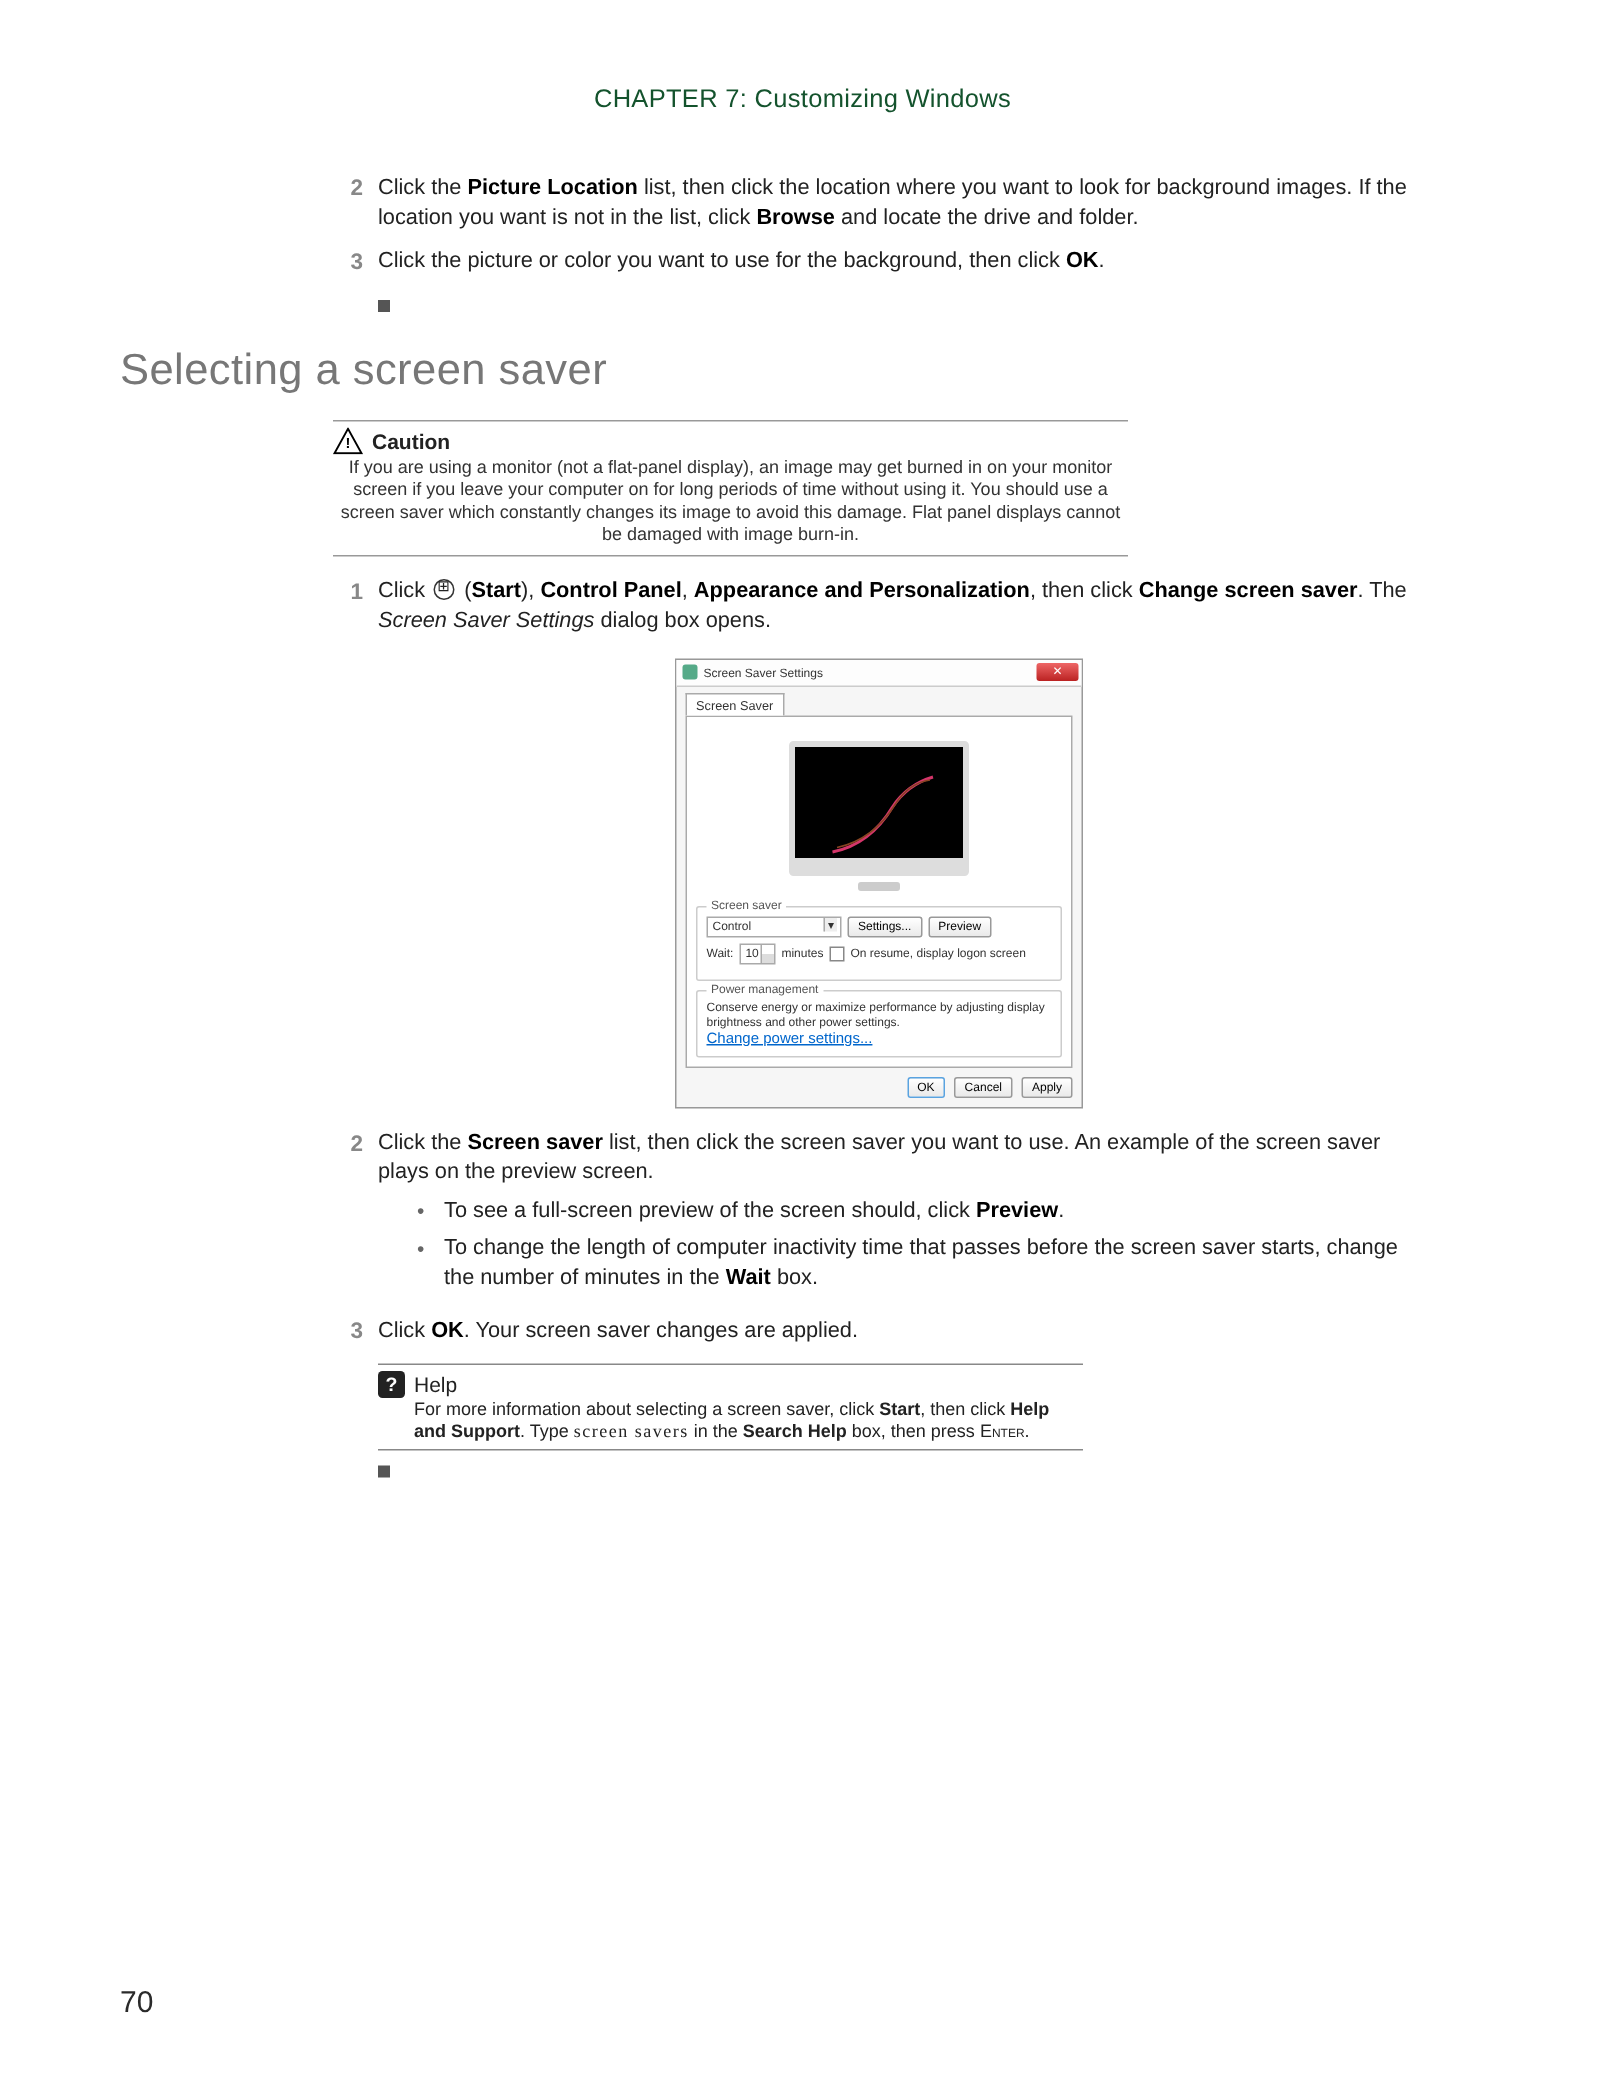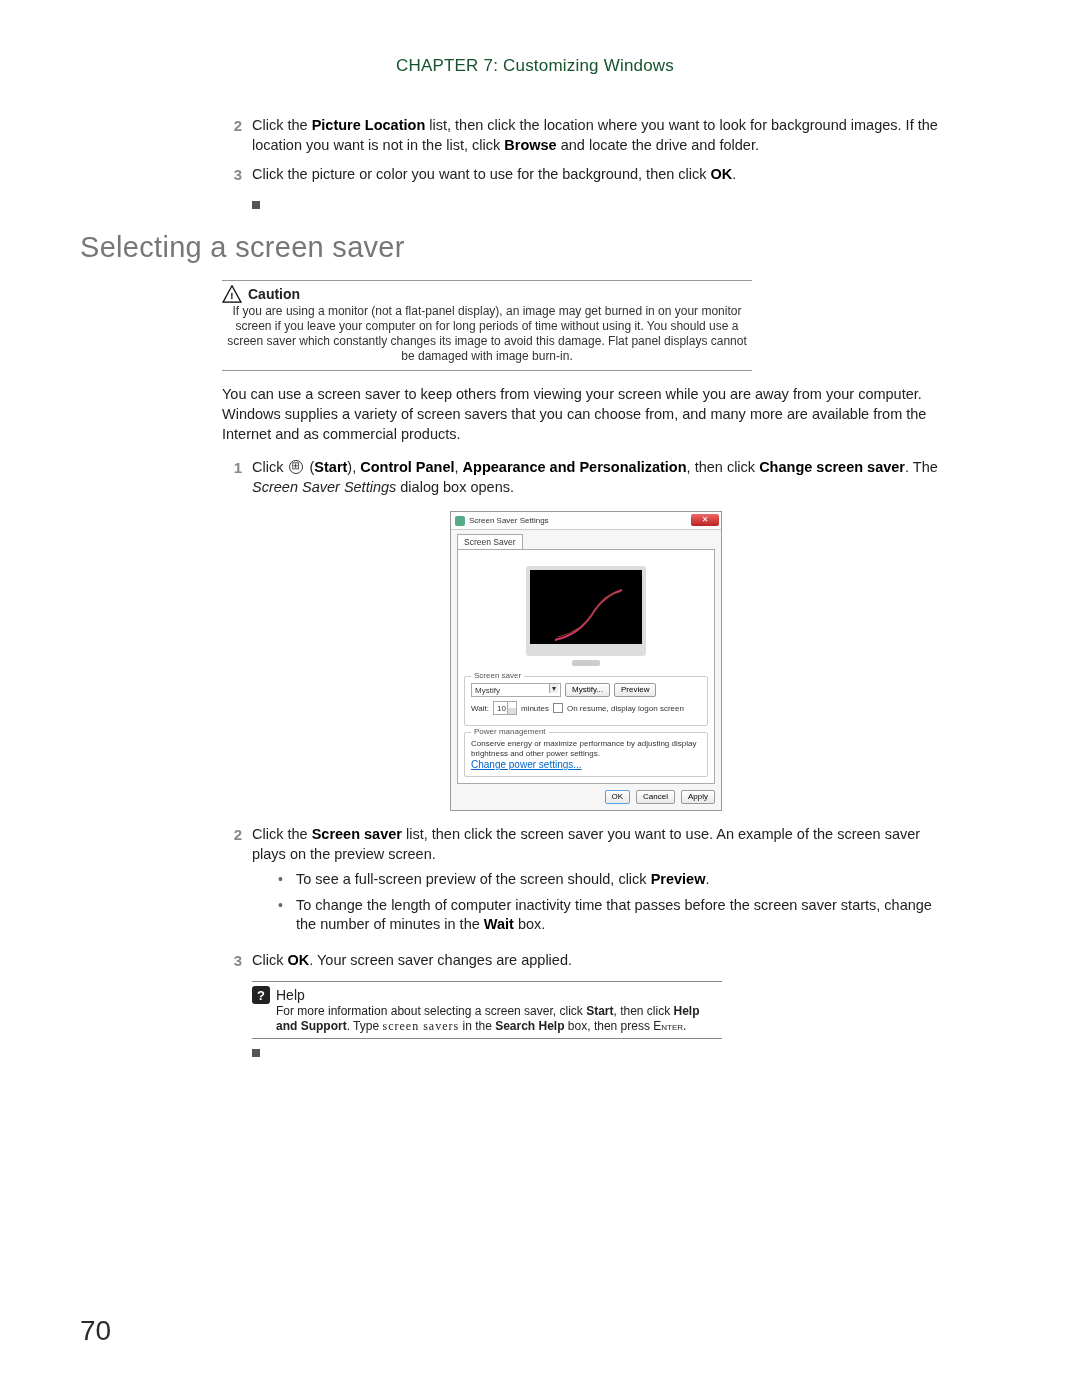--- a/index.html
+++ b/index.html
@@ -311,21 +311,21 @@
     font-size: 13px;
   }
   .help-label { font-weight: 400; font-size: 14px; }
   .help-text { font-size: 12px; line-height: 1.25; margin-left: 24px; }
   .serif-kw { font-family: Georgia, "Times New Roman", serif; letter-spacing: 1px; }
   .smallcaps { font-variant: small-caps; }
   .page-number {
     position: absolute;
     left: 80px;
     bottom: 50px;
-    font-size: 28px;
+    font-size: 20px;
     font-weight: 400;
     color: #2a2a2a;
     font-family: "Trebuchet MS", sans-serif;
   }
 </style>
 </head>
 <body>
 
 <div class="chapter-header">CHAPTER 7: Customizing Windows</div>
 
@@ -358,21 +358,20 @@
         <svg viewBox="0 0 24 22">
             <path d="M12 1 L23 21 L1 21 Z" fill="#fff" stroke="#000" stroke-width="1.5"></path>
             <text x="12" y="17" text-anchor="middle" font-size="12" font-weight="700">!</text>
           </svg>
       </span>
       <span class="caution-label">Caution</span>
     </div>
     <div class="caution-text">If you are using a monitor (not a flat-panel display), an image may get burned in on your monitor screen if you leave your computer on for long periods of time without using it. You should use a screen saver which constantly changes its image to avoid this damage. Flat panel displays cannot be damaged with image burn-in.</div>
   </div>
 
-  <p class="body-para">You can use a screen saver to keep others from viewing your screen while you are away from your computer. Windows supplies a variety of screen savers that you can choose from, and many more are available from the Internet and as commercial products.</p>
 
 
   
   <div class="step">
     <div class="step-num">1</div>
     <div class="step-body">
       <span>Click </span><span class="win-logo"></span><span> (</span><b>Start</b><span>), </span><b>Control Panel</b><span>, </span><b>Appearance and Personalization</b><span>, then click </span><b>Change screen saver</b><span>. The </span><span class="italn">Screen Saver Settings</span><span> dialog box opens.</span>
     </div>
   </div>
 
@@ -389,22 +388,22 @@
         <div class="preview-monitor">
           <svg class="preview-curve" viewBox="0 0 80 60">
             <path d="M5 55 Q 30 50 45 25 Q 55 10 72 5" stroke="#d4356a" stroke-width="2" fill="none"></path>
             <path d="M8 52 Q 32 47 47 23 Q 56 9 70 7" stroke="#842" stroke-width="1" fill="none"></path>
           </svg>
         </div>
         <div class="monitor-stand"></div>
         <div class="fieldset">
           <span class="fieldset-legend">Screen saver</span>
           <div class="ctrl-row">
-            <div class="dd">Mystify</div>
-            <button class="btn-sm">Mystify...</button>
+            <div class="dd">Control</div>
+            <button class="btn-sm">Settings...</button>
             <button class="btn-sm">Preview</button>
           </div>
           <div class="ctrl-row">
             <span>Wait:</span>
             <span class="spinner">10</span>
             <span>minutes</span>
             <span class="chk"></span>
             <span>On resume, display logon screen</span>
           </div>
         </div>

